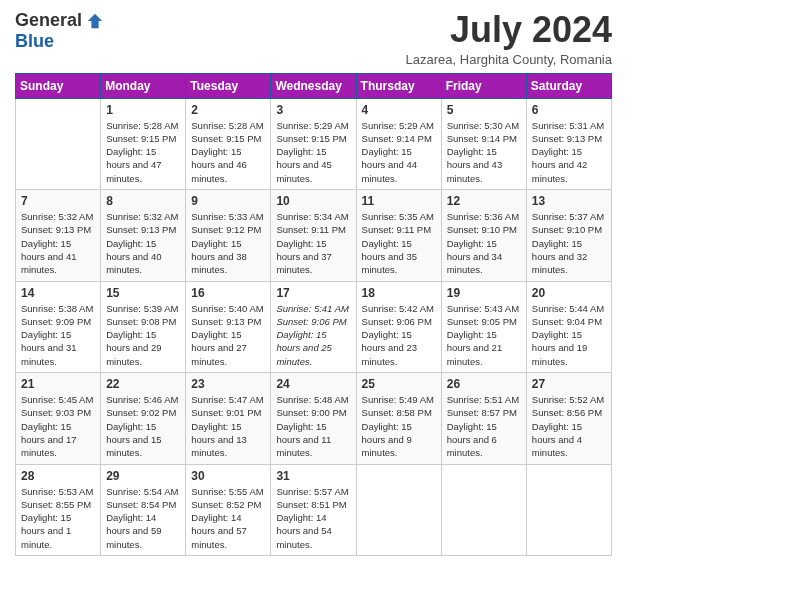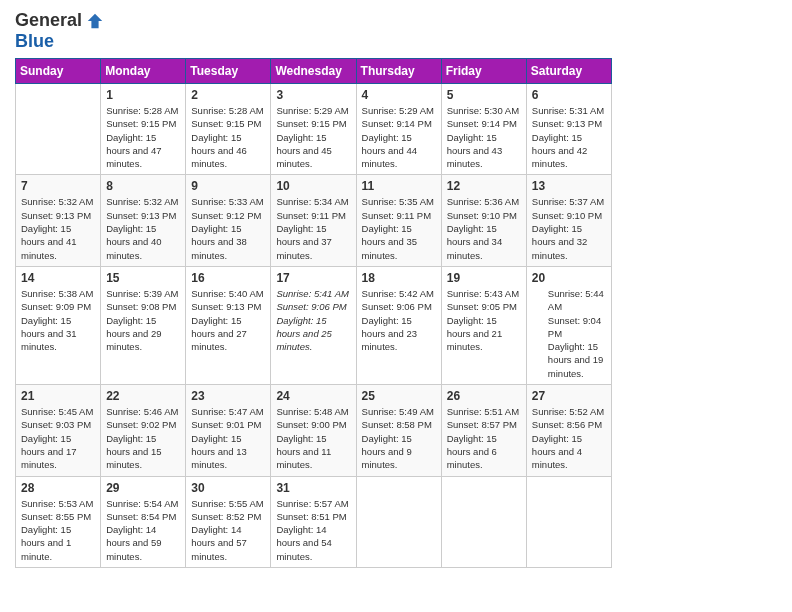--- a/index.html
+++ b/index.html
@@ -110,20 +110,22 @@
         <span class="logo-general">General</span>
         <svg class="logo-icon" viewBox="0 0 20 20">
           <polygon points="10,2 18,10 14,10 14,18 6,18 6,10 2,10" fill="#2a6db5"></polygon>
         </svg>
       </div>
       <div>
         <span class="logo-blue">Blue</span>
       </div>
     </div>
     <div class="title-block">
+      <div class="month-title">July 2024</div>
+      <div class="subtitle">Lazarea, Harghita County, Romania</div>
     </div>
   </div>
 
   <table class="calendar">
     <thead>
       <tr>
       <th>Sunday</th>
           <th>Monday</th>
           <th>Tuesday</th>
           <th>Wednesday</th>
@@ -248,21 +250,21 @@
 Daylight: 15 hours and 23 minutes.</div>
           </td>
           <td>
             <div class="day-num">19</div>
             <div class="day-info" style="white-space: pre-line;">Sunrise: 5:43 AM
 Sunset: 9:05 PM
 Daylight: 15 hours and 21 minutes.</div>
           </td>
           <td>
             <div class="day-num">20</div>
-            <div class="day-info" style="white-space: pre-line; margin-left: 16px;">Sunrise: 5:44 AM
+            <div class="day-info" style="white-space: pre-line;">Sunrise: 5:44 AM
 Sunset: 9:04 PM
 Daylight: 15 hours and 19 minutes.</div>
           </td>
         </tr>
         <tr>
           <td>
             <div class="day-num">21</div>
             <div class="day-info" style="white-space: pre-line;">Sunrise: 5:45 AM
 Sunset: 9:03 PM
 Daylight: 15 hours and 17 minutes.</div>

